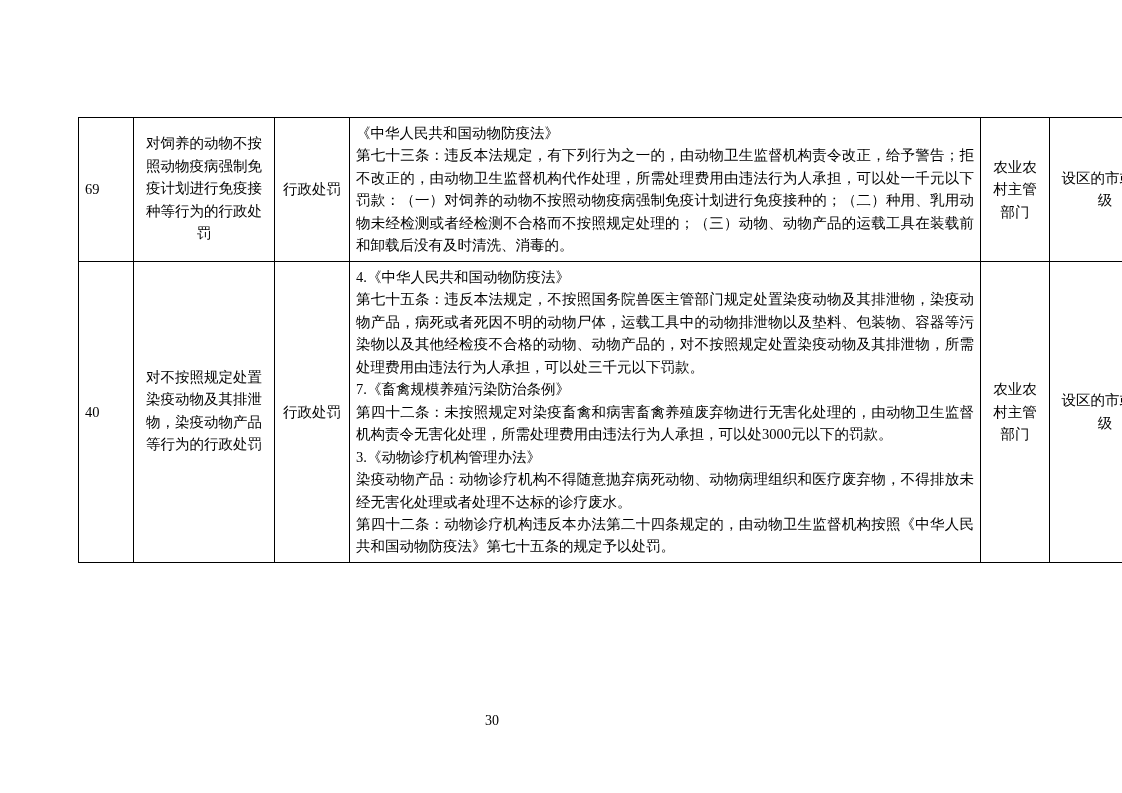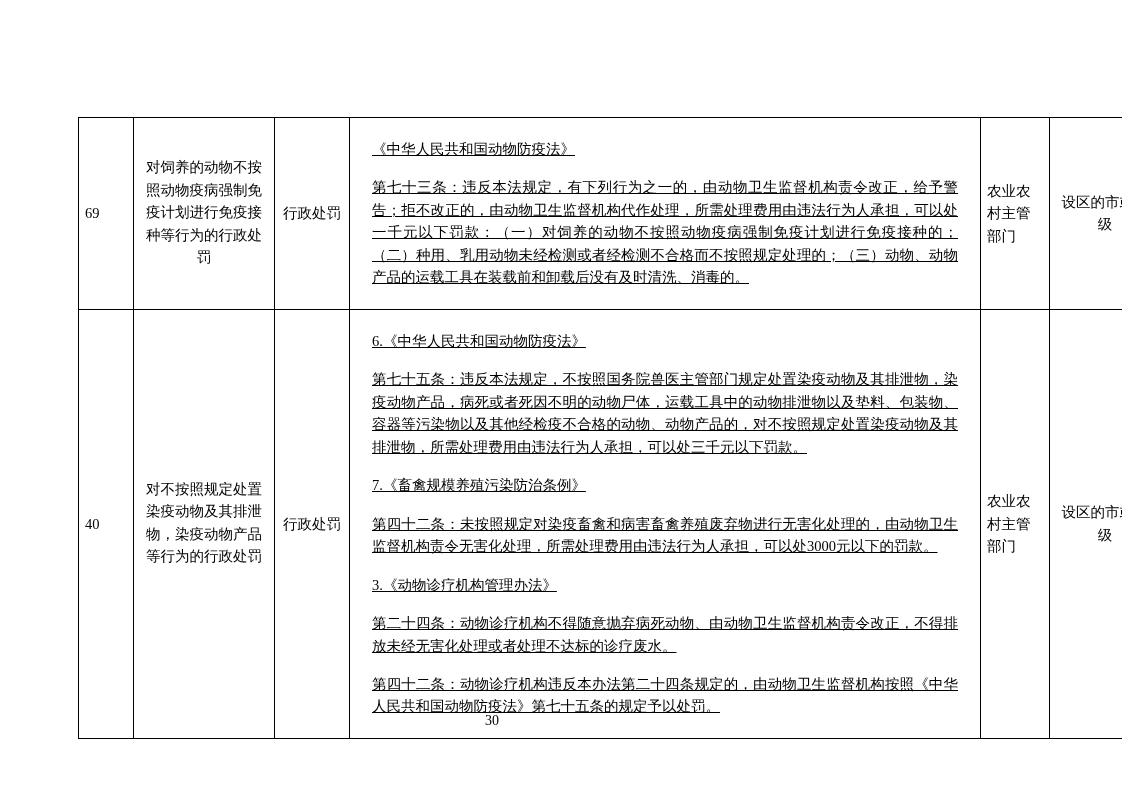--- a/index.html
+++ b/index.html
@@ -39,27 +39,27 @@
     line-height: 1.55;
   }
   .col-num    { width: 42px;  }
   .col-item   { width: 128px; text-align: center; font-family: Liberation Mono, monospace; }
   .col-type   { width: 62px;  text-align: center; }
   .col-basis  { width: 618px; text-align: left; }
   .col-org    { width: 56px;  text-align: left; }
   .col-level  { width: 98px;  text-align: center; }
 
   .basis-cell p {
-    margin: 16px;
+    margin: 0;
     text-align: justify;
     text-justify: inter-ideograph;
-    text-decoration: underline;
   }
   .org-cell {
     line-height: 1.5;
+    text-align: center;
     padding-left: 4px;
     padding-right: 4px;
   }
   .level-cell {
     line-height: 1.5;
   }
   .type-cell {
     line-height: 1.5;
   }
   .item-cell {
@@ -92,26 +92,26 @@
           <p>第七十三条：违反本法规定，有下列行为之一的，由动物卫生监督机构责令改正，给予警告；拒不改正的，由动物卫生监督机构代作处理，所需处理费用由违法行为人承担，可以处一千元以下罚款：（一）对饲养的动物不按照动物疫病强制免疫计划进行免疫接种的；（二）种用、乳用动物未经检测或者经检测不合格而不按照规定处理的；（三）动物、动物产品的运载工具在装载前和卸载后没有及时清洗、消毒的。</p>
         </td>
         <td class="col-org org-cell">农业农村主管部门</td>
         <td class="col-level level-cell">设区的市或县级</td>
       </tr>
       <tr>
         <td class="col-num">40</td>
         <td class="col-item item-cell">对不按照规定处置染疫动物及其排泄物，染疫动物产品等行为的行政处罚</td>
         <td class="col-type type-cell">行政处罚</td>
         <td class="col-basis basis-cell">
-          <p>6.《中华人民共和国动物防疫法》</p>
+          <p>4.《中华人民共和国动物防疫法》</p>
           <p>第七十五条：违反本法规定，不按照国务院兽医主管部门规定处置染疫动物及其排泄物，染疫动物产品，病死或者死因不明的动物尸体，运载工具中的动物排泄物以及垫料、包装物、容器等污染物以及其他经检疫不合格的动物、动物产品的，对不按照规定处置染疫动物及其排泄物，所需处理费用由违法行为人承担，可以处三千元以下罚款。</p>
           <p>7.《畜禽规模养殖污染防治条例》</p>
           <p>第四十二条：未按照规定对染疫畜禽和病害畜禽养殖废弃物进行无害化处理的，由动物卫生监督机构责令无害化处理，所需处理费用由违法行为人承担，可以处3000元以下的罚款。</p>
           <p>3.《动物诊疗机构管理办法》</p>
-          <p>第二十四条：动物诊疗机构不得随意抛弃病死动物、由动物卫生监督机构责令改正，不得排放未经无害化处理或者处理不达标的诊疗废水。</p>
+          <p>染疫动物产品：动物诊疗机构不得随意抛弃病死动物、动物病理组织和医疗废弃物，不得排放未经无害化处理或者处理不达标的诊疗废水。</p>
           <p>第四十二条：动物诊疗机构违反本办法第二十四条规定的，由动物卫生监督机构按照《中华人民共和国动物防疫法》第七十五条的规定予以处罚。</p>
         </td>
         <td class="col-org org-cell">农业农村主管部门</td>
         <td class="col-level level-cell">设区的市或县级</td>
       </tr>
     </tbody>
   </table>
 
   <div class="page-number">30</div>
 

